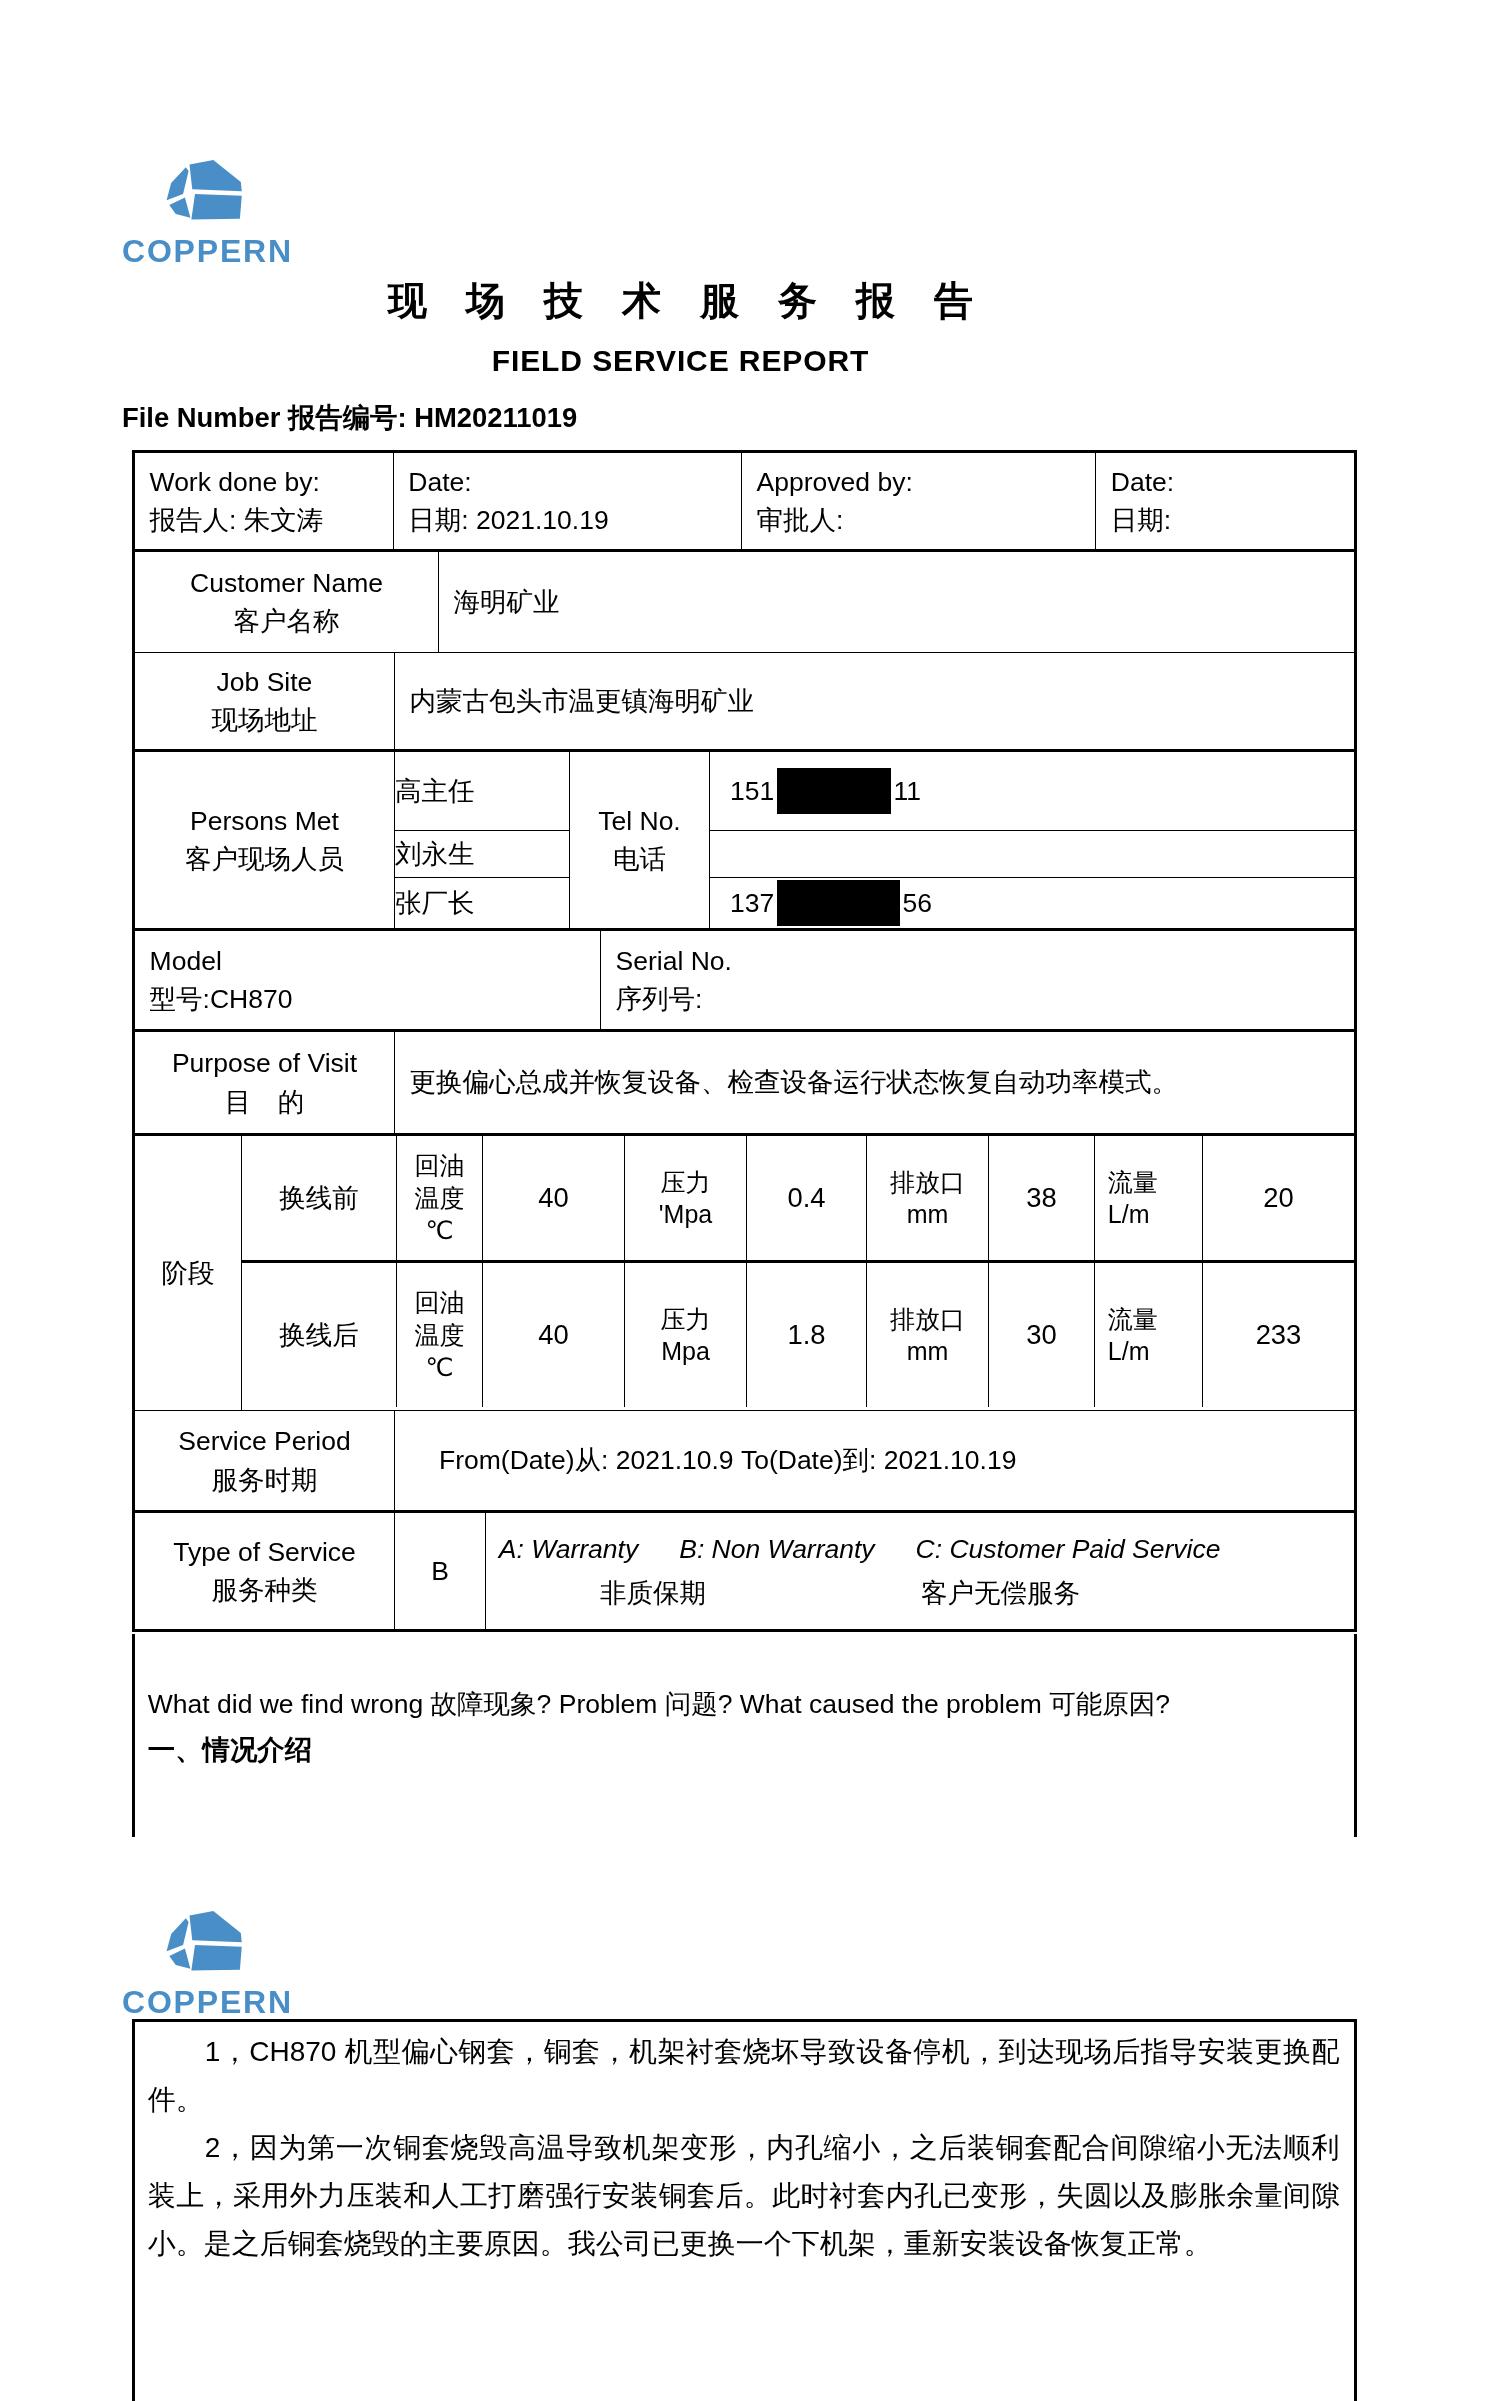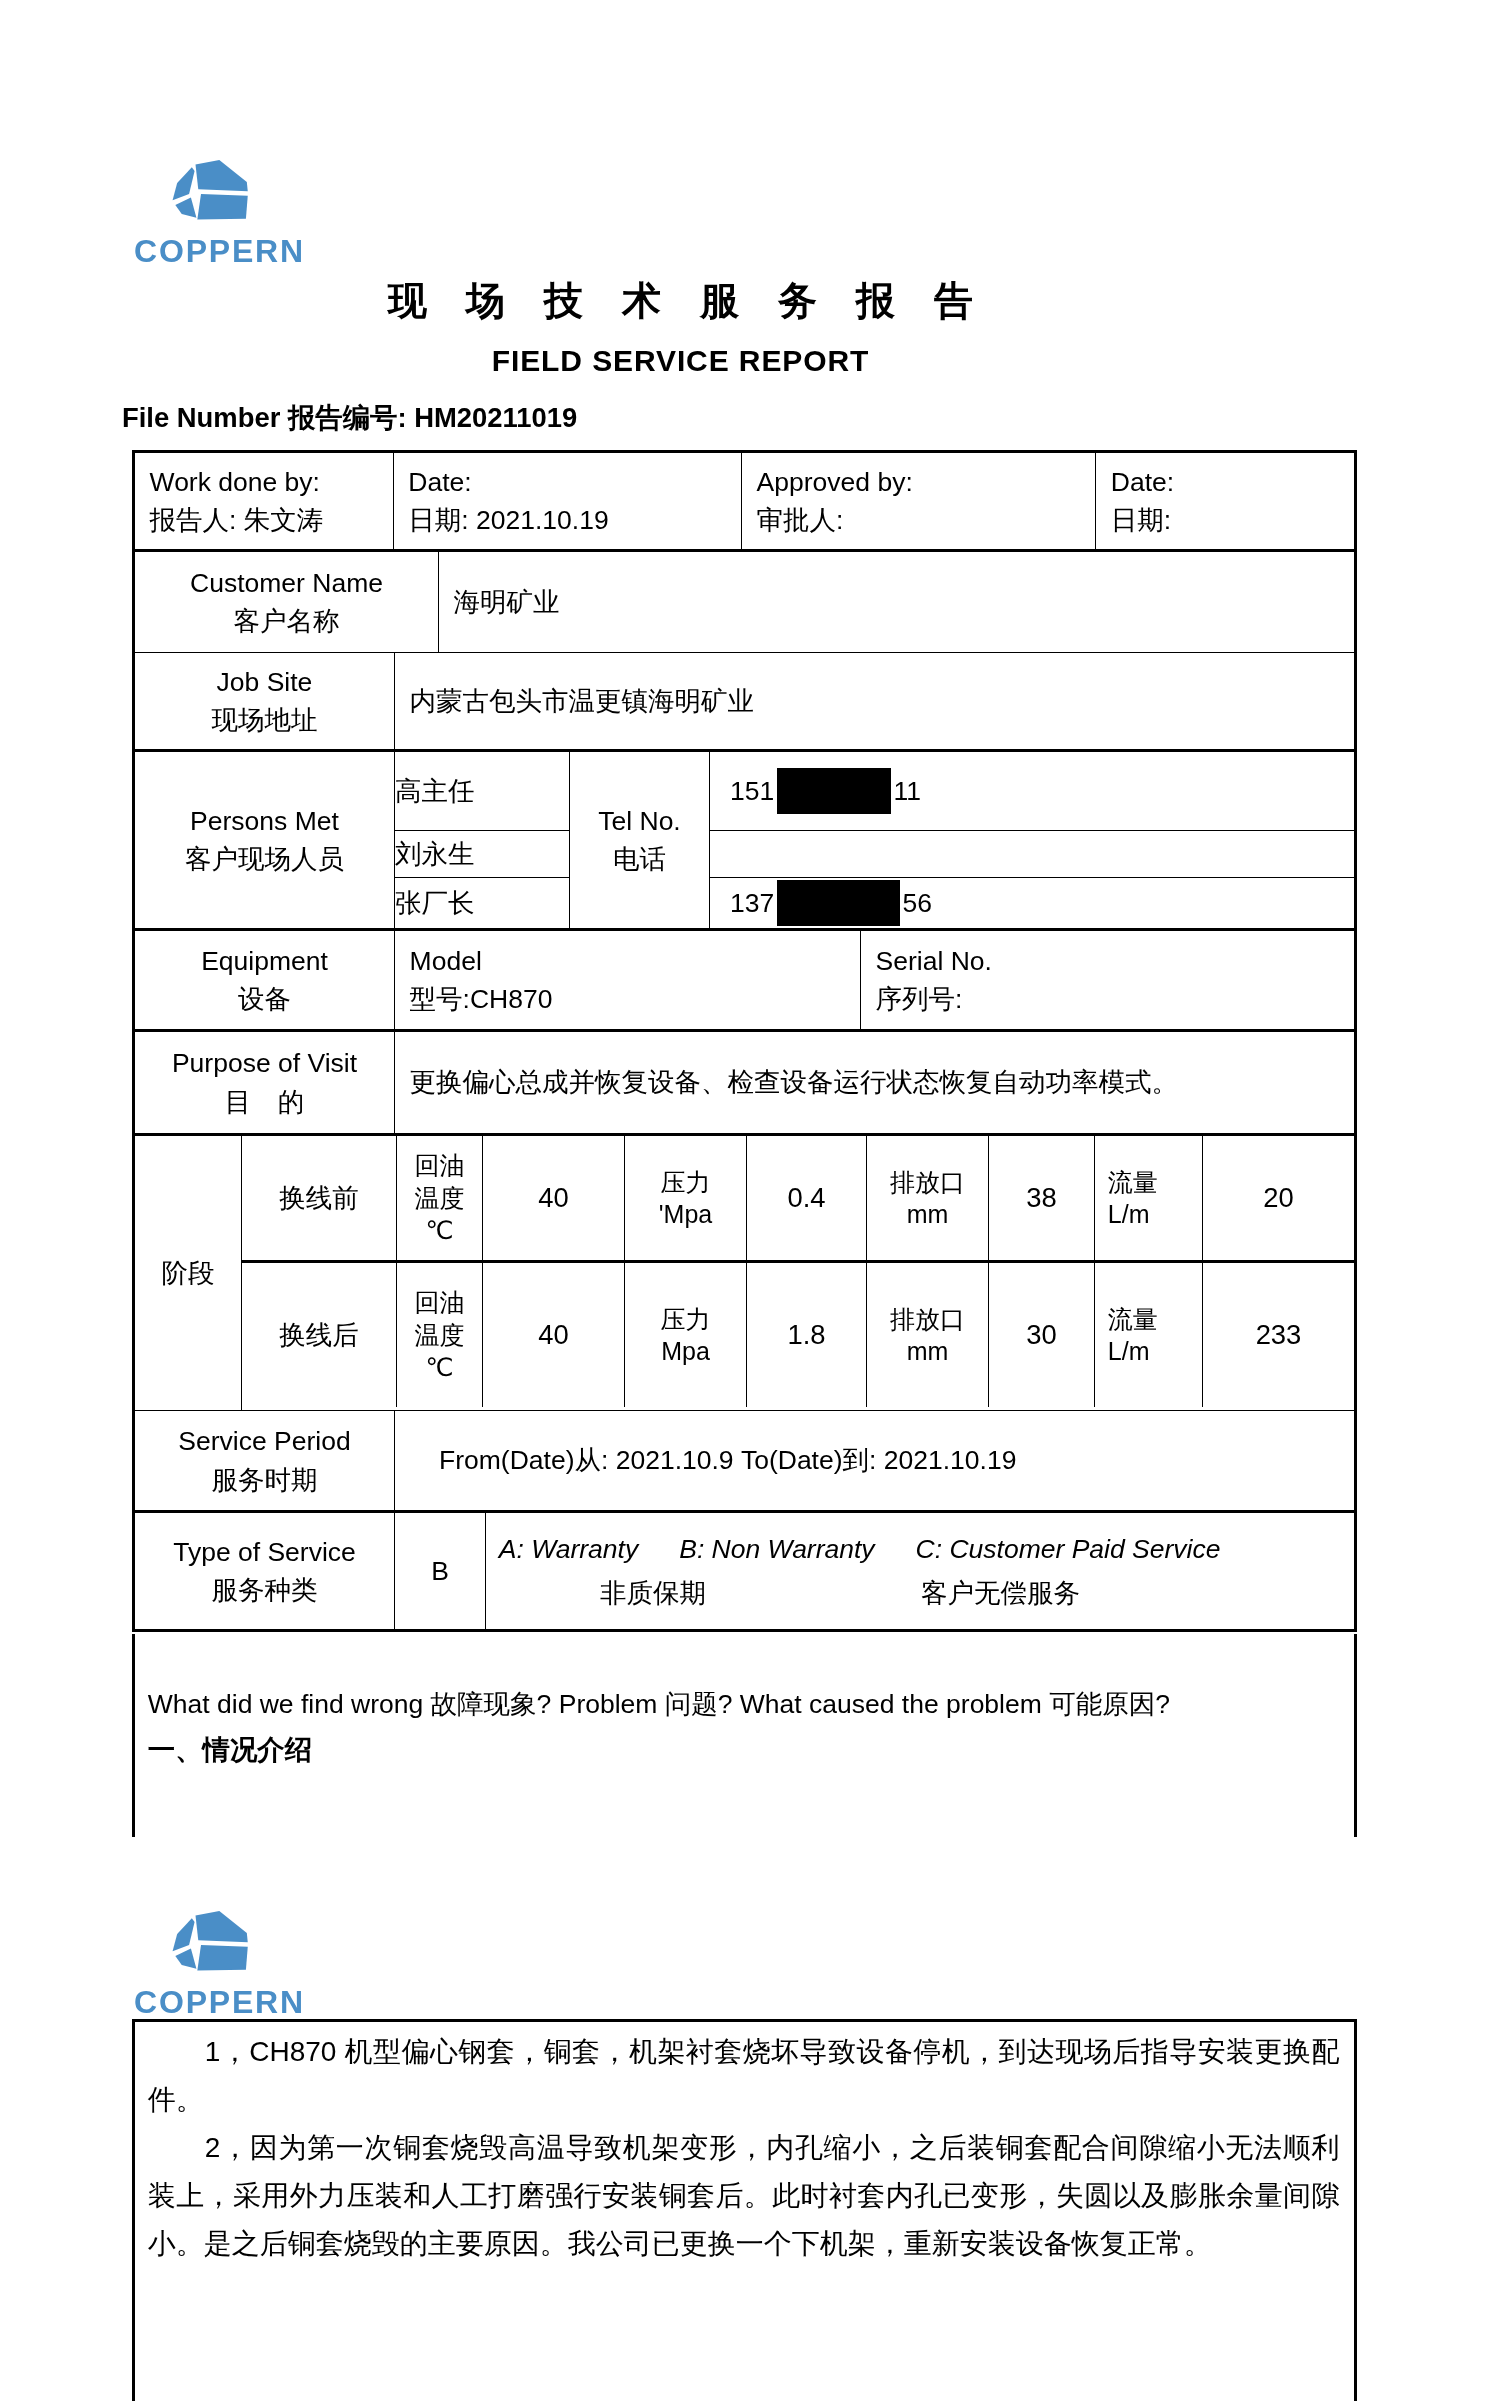--- a/index.html
+++ b/index.html
@@ -5,21 +5,21 @@
   html,body{margin:0;padding:0;background:#ffffff;}
   .page{
     position:relative;
     width:1511px;height:2401px;
     background:#ffffff;
     font-family:"Liberation Sans","DejaVu Sans",sans-serif;
     color:#000;
     overflow:hidden;
   }
   
-  .logo{position:absolute;left:128px;width:183px;text-align:center;}
+  .logo{position:absolute;left:122px;width:183px;}
   .logo .mark{display:block;margin-left:40px;}
   .logo .word{
     font-size:32px;font-weight:bold;letter-spacing:1.8px;
     margin-top:7.3px;white-space:nowrap;
   }
   #logo1{top:160px;}
   #logo2{top:1911px;}
   
   .title-cn{
     position:absolute;left:132px;top:274px;width:1097px;
@@ -167,24 +167,20 @@
           <div class="phone">
             <span>137</span>
             <span class="redact" style="width:123px"></span>
             <span>56</span>
           </div>
         </div>
       </div>
     </div>
 
     <div class="trow thick" style="height:101px">
-      <div class="cell center" style="width:260px">
-        <div>Equipment</div>
-        <div>设备</div>
-      </div>
       <div class="cell left" style="width:466px">
         <div>Model</div>
         <div>型号:CH870</div>
       </div>
       <div class="cell left" style="flex:1">
         <div>Serial No.</div>
         <div>序列号:</div>
       </div>
     </div>
 

